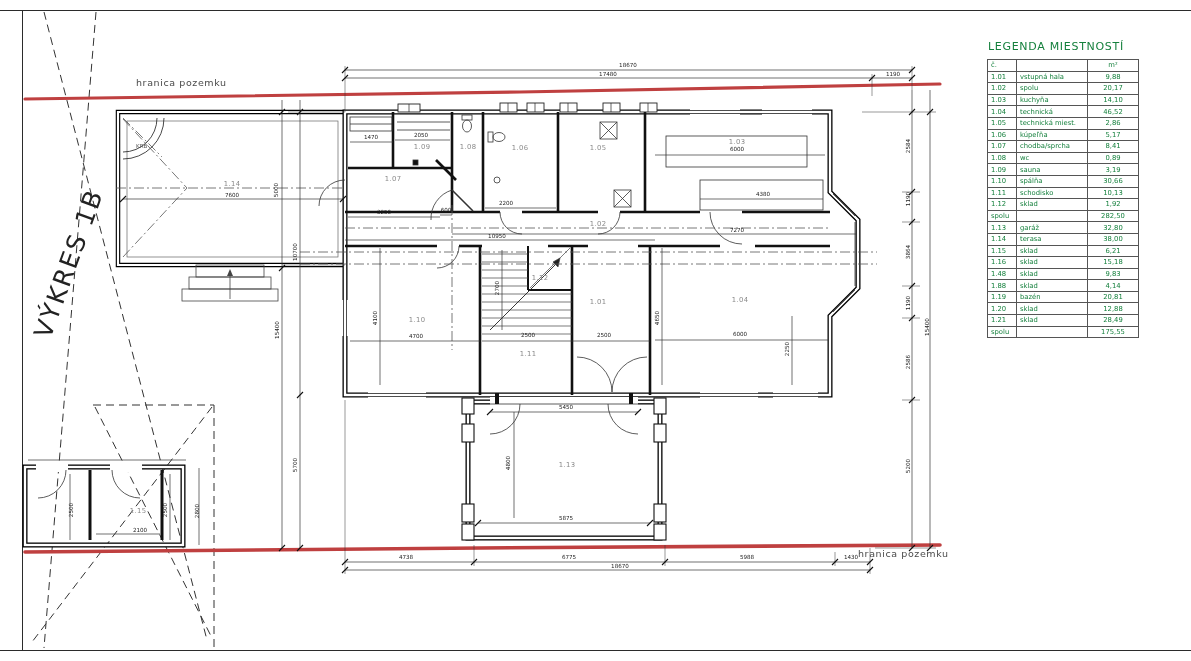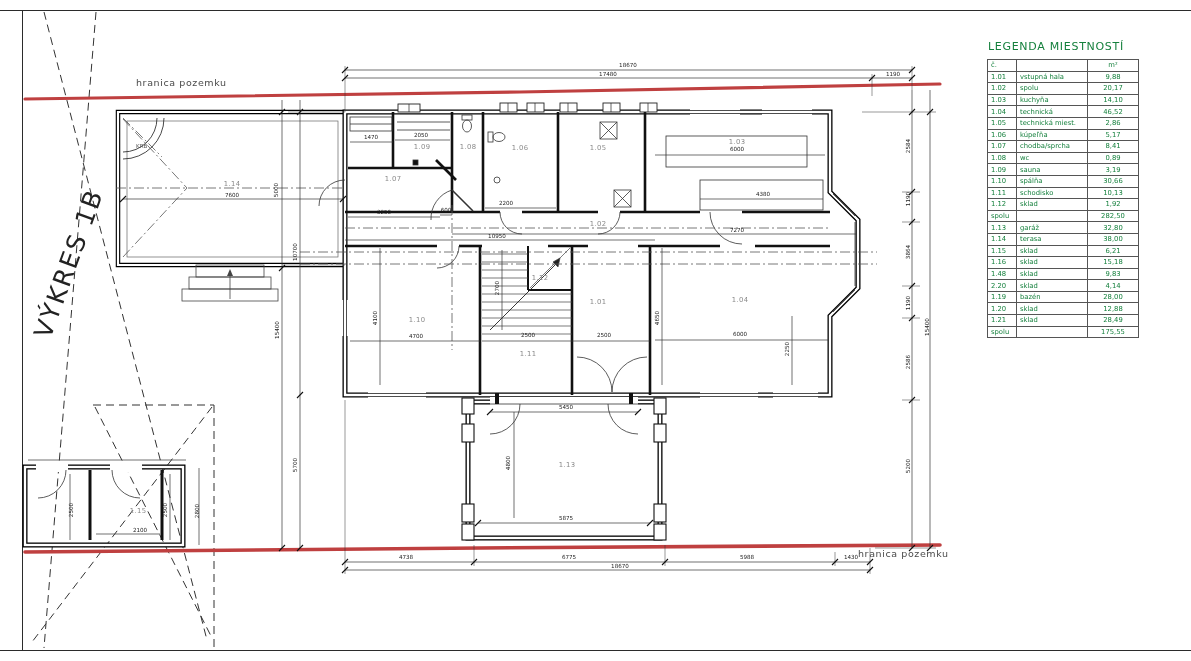--- a/index.html
+++ b/index.html
@@ -459,28 +459,28 @@
             <td>1.16</td>
             <td>sklad</td>
             <td>15,18</td>
           </tr>
           <tr>
             <td>1.48</td>
             <td>sklad</td>
             <td>9,83</td>
           </tr>
           <tr>
-            <td>2.20</td>
+            <td>1.88</td>
             <td>sklad</td>
             <td>4,14</td>
           </tr>
           <tr>
             <td>1.19</td>
             <td>bazén</td>
-            <td>28,00</td>
+            <td>20,81</td>
           </tr>
           <tr>
             <td>1.20</td>
             <td>sklad</td>
             <td>12,88</td>
           </tr>
           <tr>
             <td>1.21</td>
             <td>sklad</td>
             <td>28,49</td>

